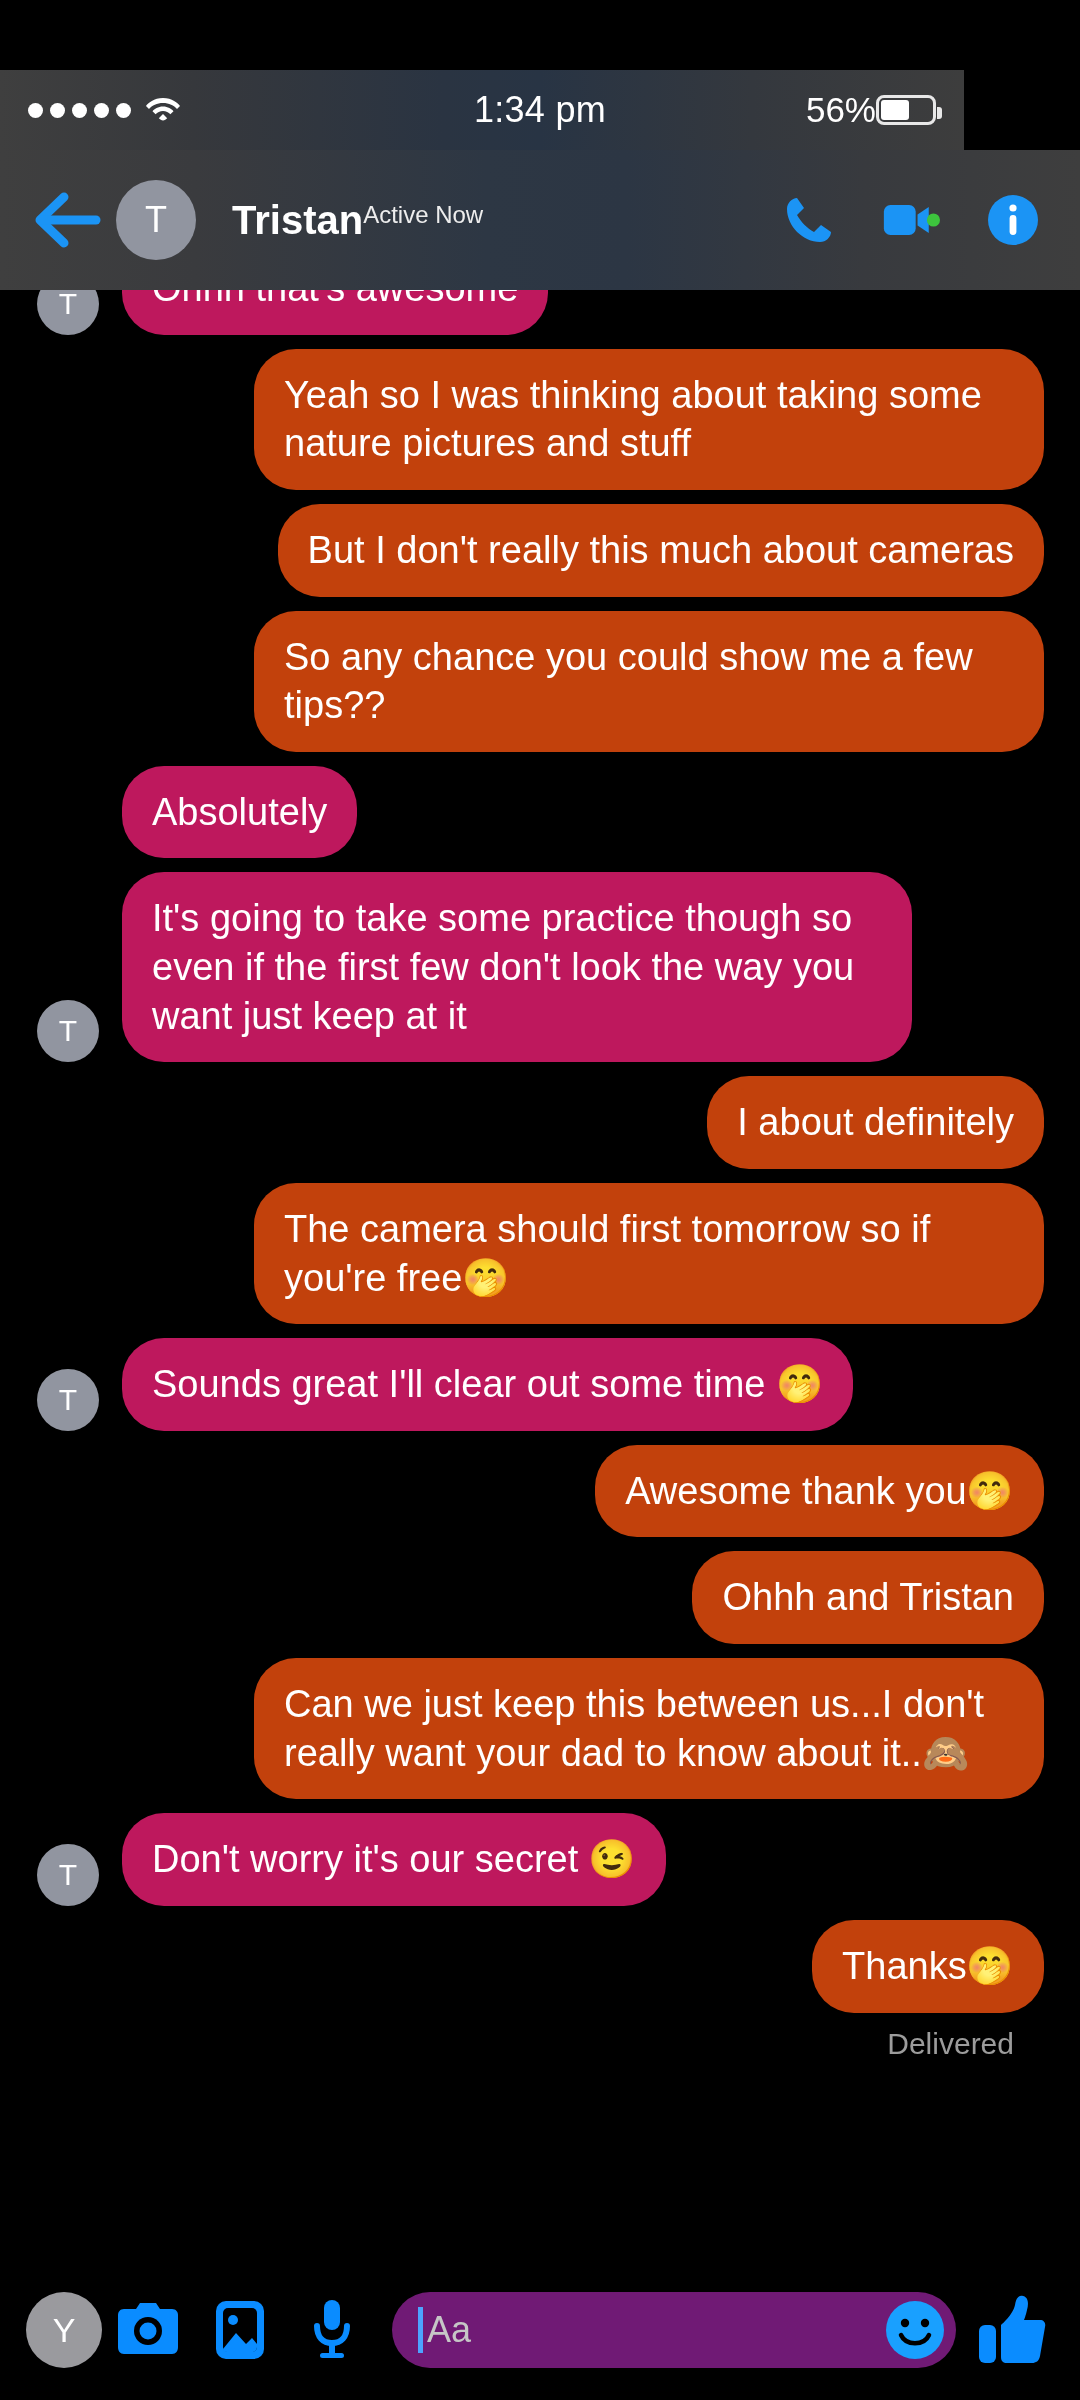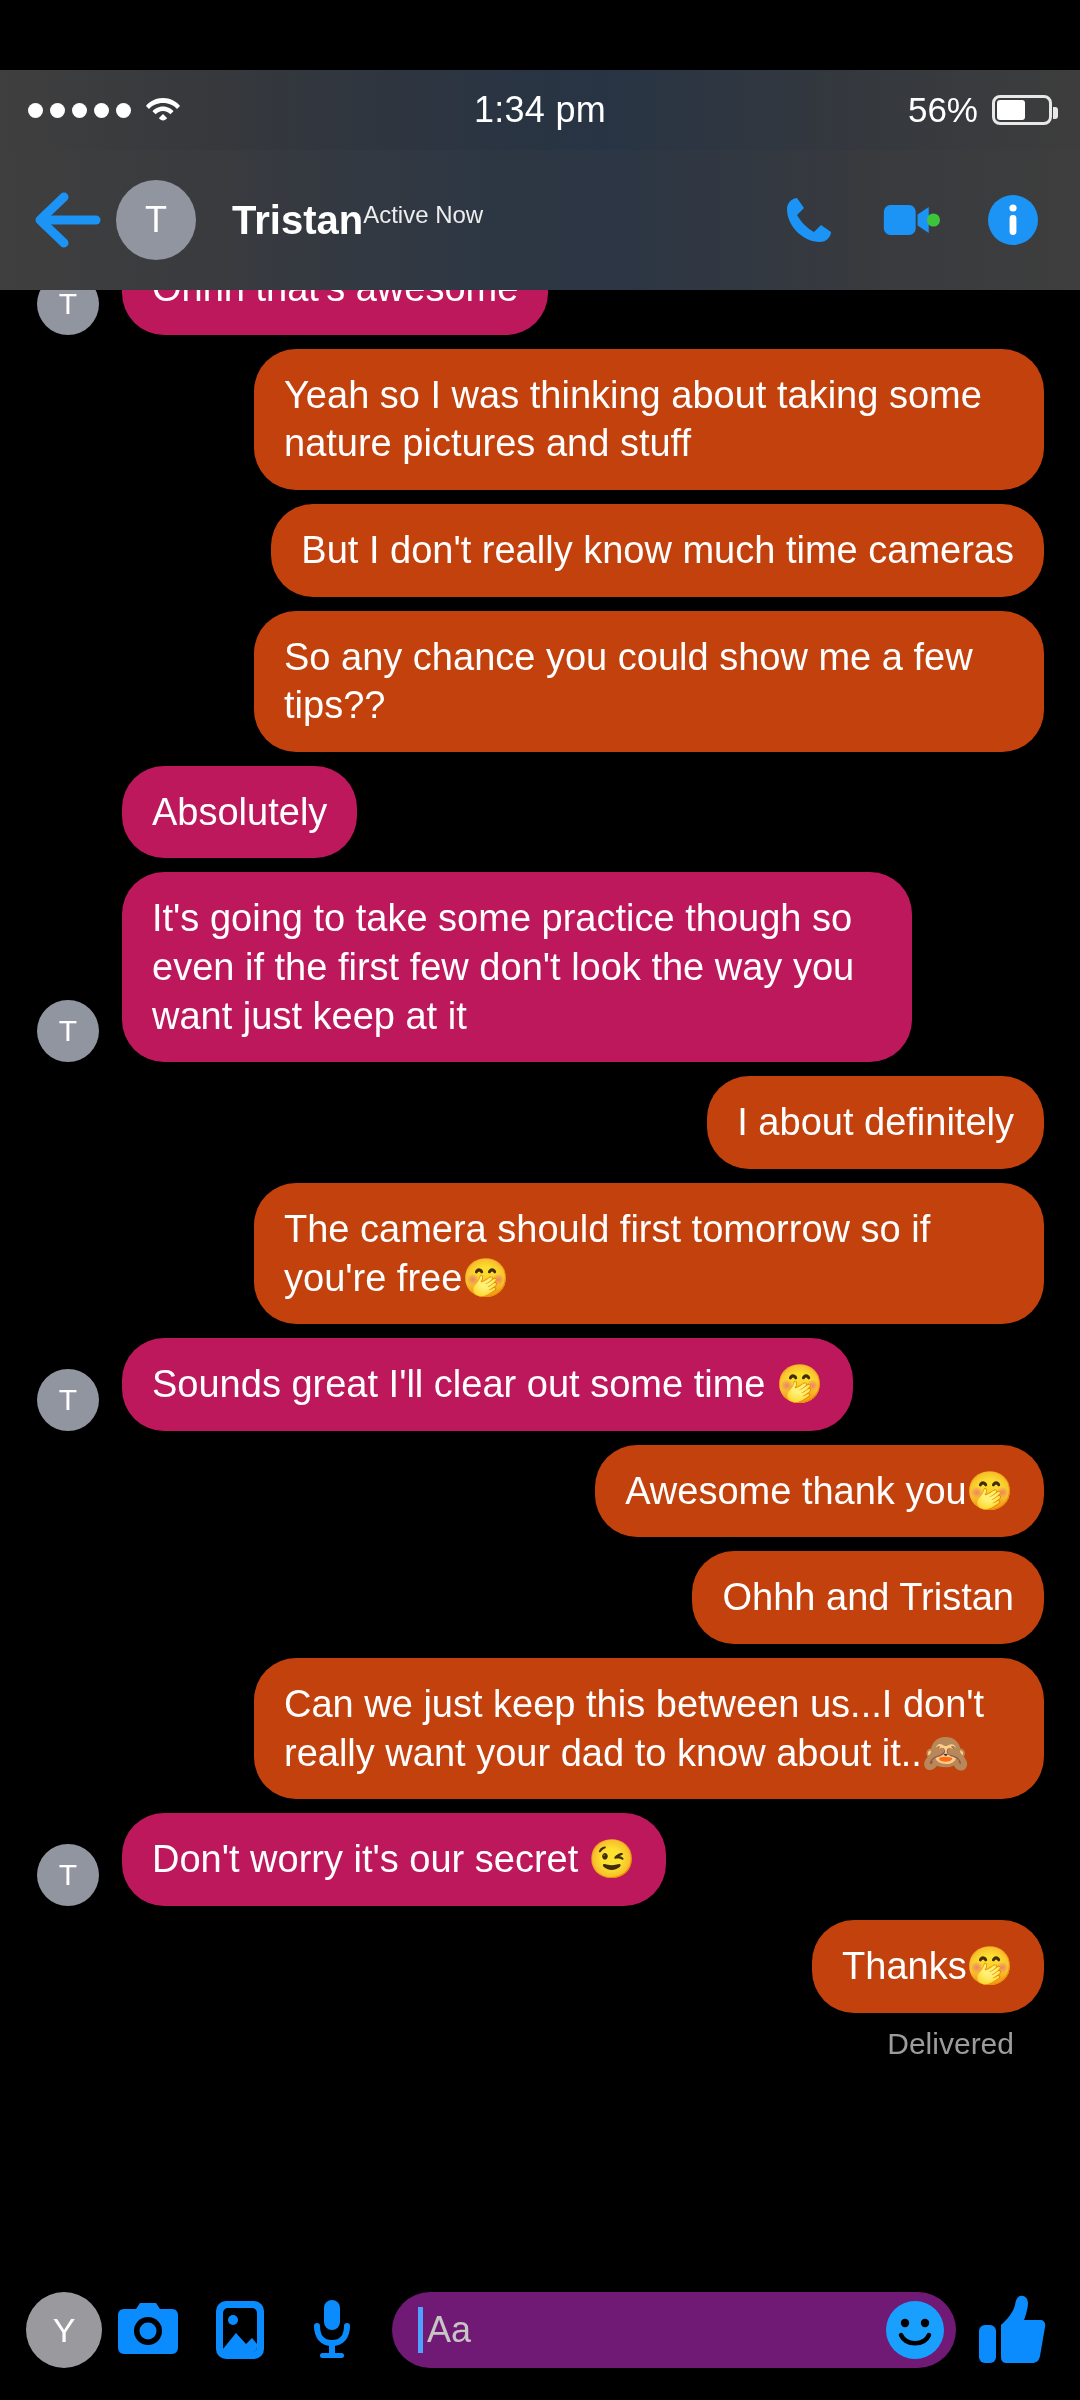--- a/index.html
+++ b/index.html
@@ -9,33 +9,33 @@
     font-family:"Liberation Sans", sans-serif;
     overflow:hidden;
   }
   .phone { position:relative; width:1080px; height:2400px; background:#000; }
 
   
   .notch-strip { position:absolute; top:0; left:0; width:1080px; height:70px; background:#000; }
 
   
   .statusbar {
-    position:absolute; top:70px; left:0; width:1080px; height:80px;
+    position:absolute; top:70px; left:0; width:964px; height:80px;
     background:linear-gradient(90deg,#3f3f3f 0%,#36383c 20%,#2a3442 46%,#283444 56%,#34383e 78%,#3d3d3d 100%);
     display:flex; align-items:center; padding:0 28px;
   }
   .sb-left { display:flex; align-items:center; gap:14px; }
   .dots { display:flex; gap:7px; }
   .dots i { display:block; width:15px; height:15px; border-radius:50%; background:#fff; }
   .wifi { width:36px; height:26px; }
   .sb-time {
     position:absolute; left:0; width:1080px; text-align:center;
     color:#fff; font-size:36px; letter-spacing:.3px;
   }
-  .sb-right { margin-left:auto; display:flex; align-items:center; gap:14px; }
+  .sb-right { margin-left:auto; display:flex; align-items:center; }
   .batt-pct { color:#fff; font-size:35px; }
   .batt {
     position:relative; width:60px; height:30px; border:3px solid #e8e8e8;
     border-radius:8px; padding:2px;
   }
   .batt::after {
     content:""; position:absolute; right:-9px; top:9px; width:5px; height:12px;
     background:#e8e8e8; border-radius:0 3px 3px 0;
   }
   .batt span { display:block; height:100%; background:#fff; border-radius:3px; }
@@ -179,21 +179,21 @@
       <div class="row in first-clip">
         <div class="av-slot">
           <div class="msg-avatar">T</div>
         </div>
         <div class="bubble in">Ohhh that's awesome</div>
       </div>
       <div class="row out">
         <div class="bubble out">Yeah so I was thinking about taking some nature pictures and stuff</div>
       </div>
       <div class="row out">
-        <div class="bubble out">But I don't really know much time cameras</div>
+        <div class="bubble out">But I don't really this much about cameras</div>
       </div>
       <div class="row out">
         <div class="bubble out">So any chance you could show me a few tips??</div>
       </div>
       <div class="row in">
         <div class="av-slot"></div>
         <div class="bubble in">Absolutely</div>
       </div>
       <div class="row in">
         <div class="av-slot">

